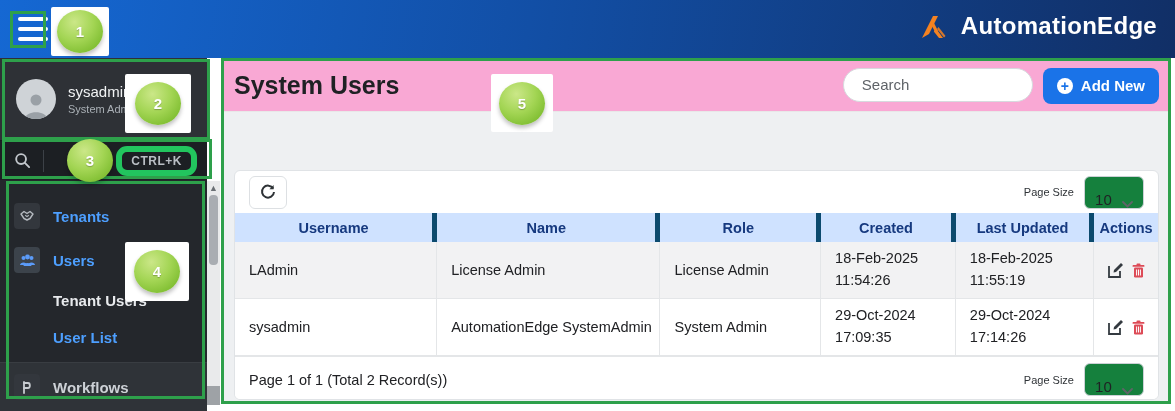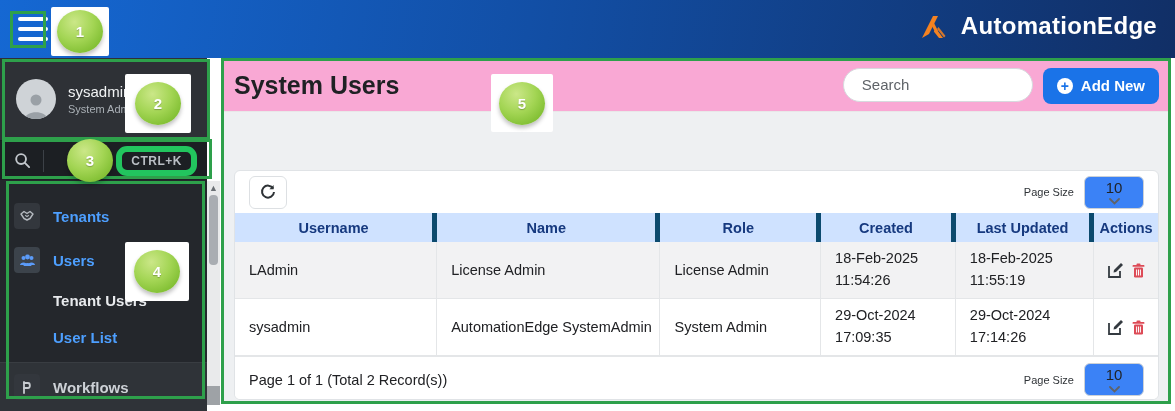--- a/index.html
+++ b/index.html
@@ -60,22 +60,22 @@
             text-decoration:underline;cursor:pointer;}
 
   
   .card{position:absolute;left:12px;top:110px;width:925px;height:230px;background:#fff;
         border:1px solid #e0e3e6;border-radius:6px;box-sizing:border-box;overflow:hidden;}
   .toolbar{height:42px;display:flex;align-items:center;padding:0 14px;box-sizing:border-box;}
   .btn-refresh{width:38px;height:33px;background:#fff;border:1px solid #dde0e3;border-radius:6px;
                display:flex;align-items:center;justify-content:center;cursor:pointer;}
   .pgsize{margin-left:auto;display:flex;align-items:center;gap:10px;}
   .pgsize-label{font-size:11px;color:#2f3337;}
-  .select{width:58px;height:31px;border:1px solid #ccd1d6;border-radius:6px;background:#3b82f6;
-          display:flex;align-items:center;justify-content:space-evenly;font-size:15px;color:#1f2124;cursor:pointer;flex-direction:column;}
+  .select{width:58px;height:31px;border:1px solid #ccd1d6;border-radius:6px;background:#15803d;
+          display:flex;align-items:flex-end;justify-content:space-evenly;font-size:15px;color:#1f2124;cursor:pointer;}
 
   
   .thead{display:flex;height:29px;background:#cfe2ff;}
   .th{display:flex;align-items:center;justify-content:center;font-size:14.5px;font-weight:bold;color:#16397f;
       border-right:5px solid #0c4a6e;box-sizing:border-box;}
   .th:last-child{border-right:none;}
   .tr{display:flex;height:56px;border-bottom:1px solid #e4e6e8;}
   .tr.odd{background:#f2f2f3;}
   .tr.even{background:#fff;}
   .td{display:flex;align-items:center;font-size:14.5px;color:#202124;padding-left:14px;

